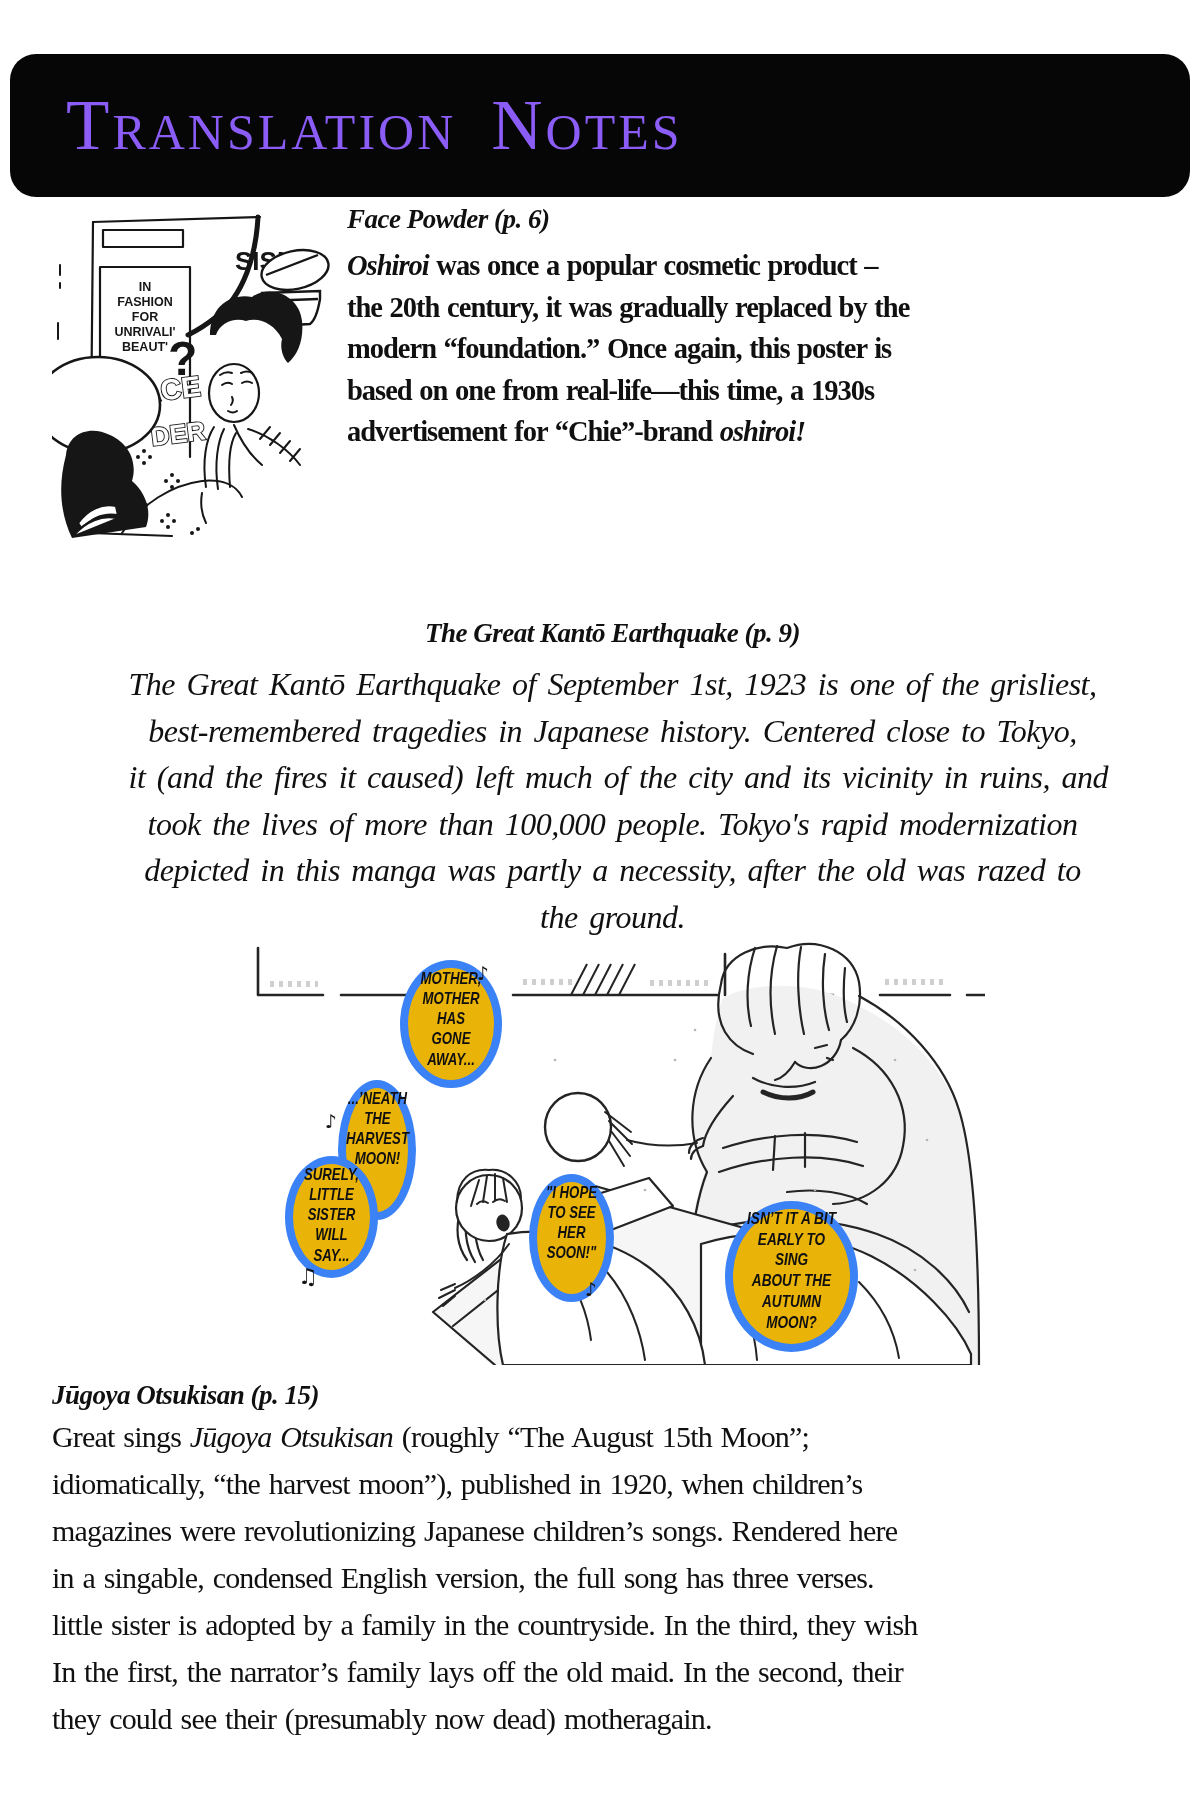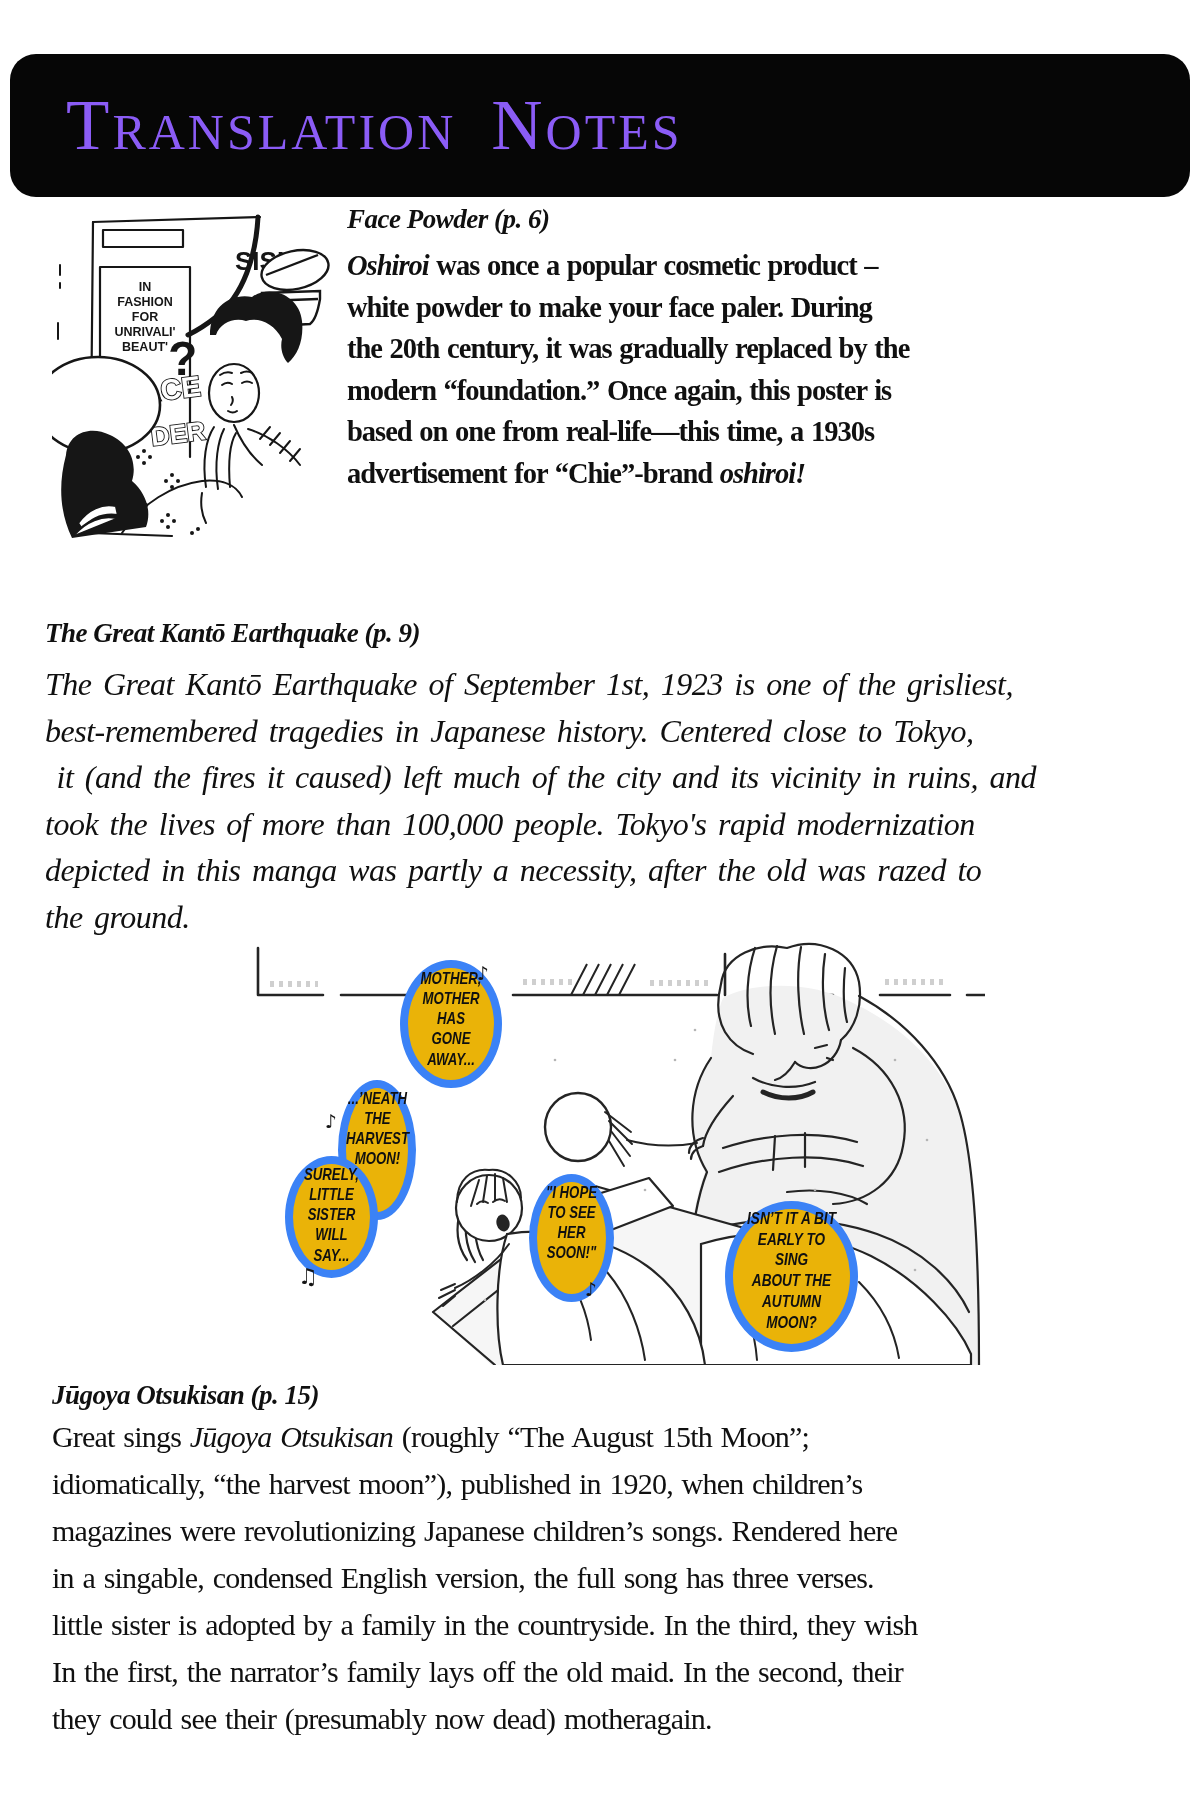--- a/index.html
+++ b/index.html
@@ -17,21 +17,21 @@
 
   
   .sec-heading { font-size:27px; font-weight:bold; font-style:italic; letter-spacing:-0.5px; }
   .tline { white-space:pre-wrap; }
   .it { font-style:italic; }
 
   .fp-block { position:absolute; left:347px; top:204px; width:665px; }
   .fp-block .sec-heading { margin-bottom:10px; }
   .fp-lines .tline { font-size:28.5px; line-height:41.5px; letter-spacing:-1px; word-spacing:1.5px;font-weight:bold; }
 
-  .eq-block { position:absolute; left:45px; top:618px; width:1135px; }
+  .eq-block { position:absolute; left:45px; top:618px; width:1135px;text-align:center; }
   .eq-block .sec-heading { margin-bottom:12px; }
   .eq-lines .tline { font-style:italic; font-size:32px; line-height:46.5px;
                      letter-spacing:-0.5px; word-spacing:4px; }
 
   .jg-block { position:absolute; left:52px; top:1380px; width:1125px; }
   .jg-block .sec-heading { margin-bottom:2px; }
   .jg-lines .tline { font-size:30px; line-height:47px; letter-spacing:-0.8px; word-spacing:2px; }
 
   
   .illustration { position:absolute; left:52px; top:203px; width:278px; height:335px; }
@@ -150,21 +150,20 @@
         <path d="M26,320 C36,306 50,300 64,303 L66,312 C52,310 40,314 30,326 Z"></path>
         <path d="M22,332 C34,318 50,312 64,315"></path>
       </g>
     </svg>
   </div>
 
   <div class="fp-block">
     <div class="sec-heading">Face Powder (p. 6)</div>
     <div class="fp-lines">
         <div class="tline"><span class="it">Oshiroi</span><span> was once a popular cosmetic product –</span></div>
-        <div class="tline"><span>white powder to make your face paler. During</span></div>
         <div class="tline"><span>the 20th century, it was gradually replaced by the</span></div>
         <div class="tline"><span>modern “foundation.” Once again, this poster is</span></div>
         <div class="tline"><span>based on one from real-life—this time, a 1930s</span></div>
         <div class="tline"><span>advertisement for “Chie”-brand </span><span class="it">oshiroi!</span></div>
       </div>
   </div>
 
   <div class="eq-block">
     <div class="sec-heading">The Great Kantō Earthquake (p. 9)</div>
     <div class="eq-lines">

